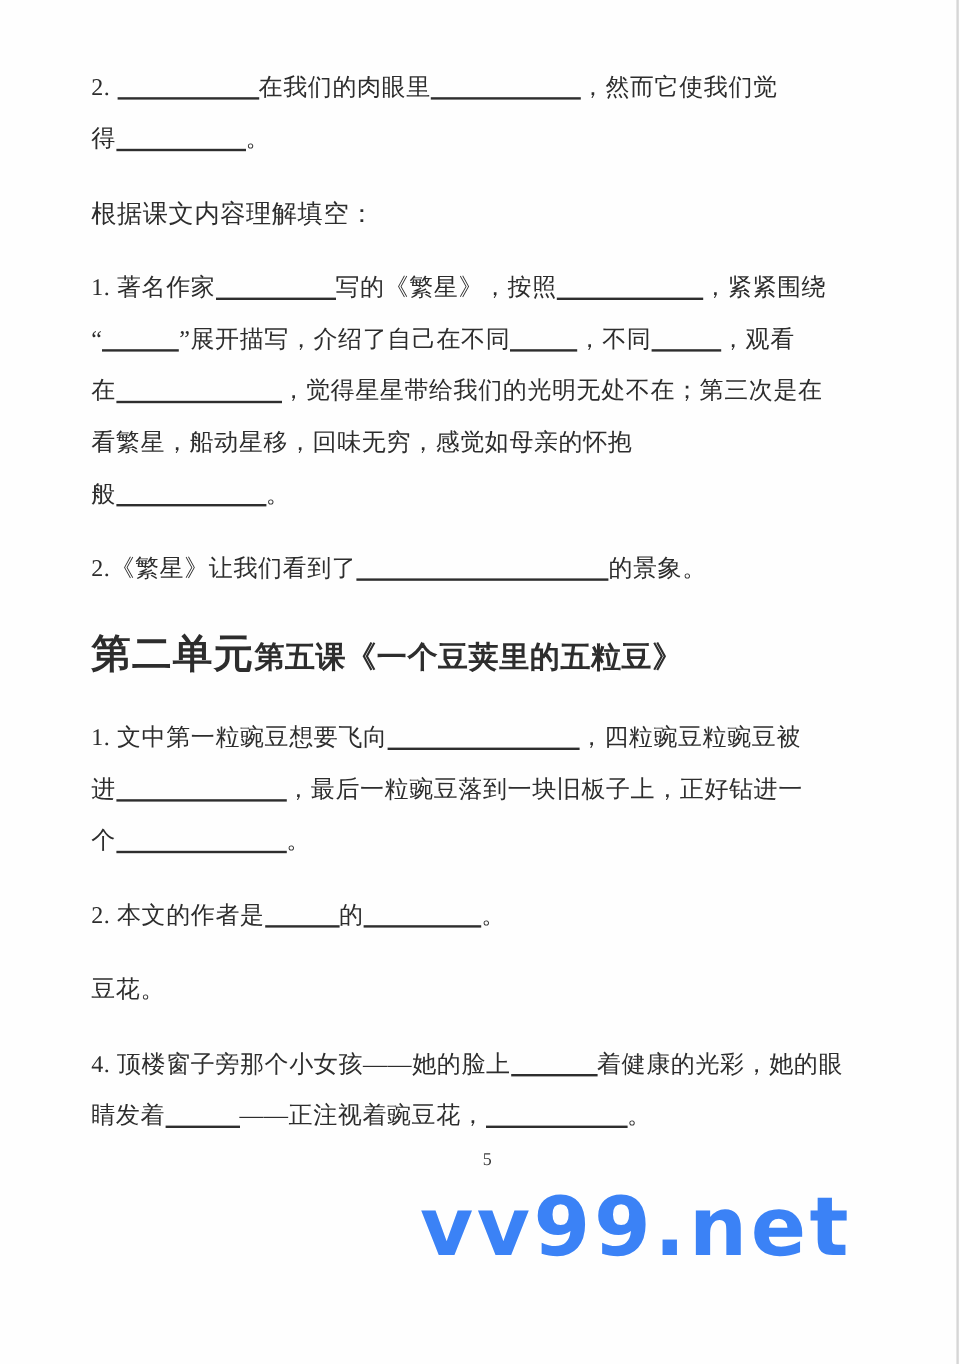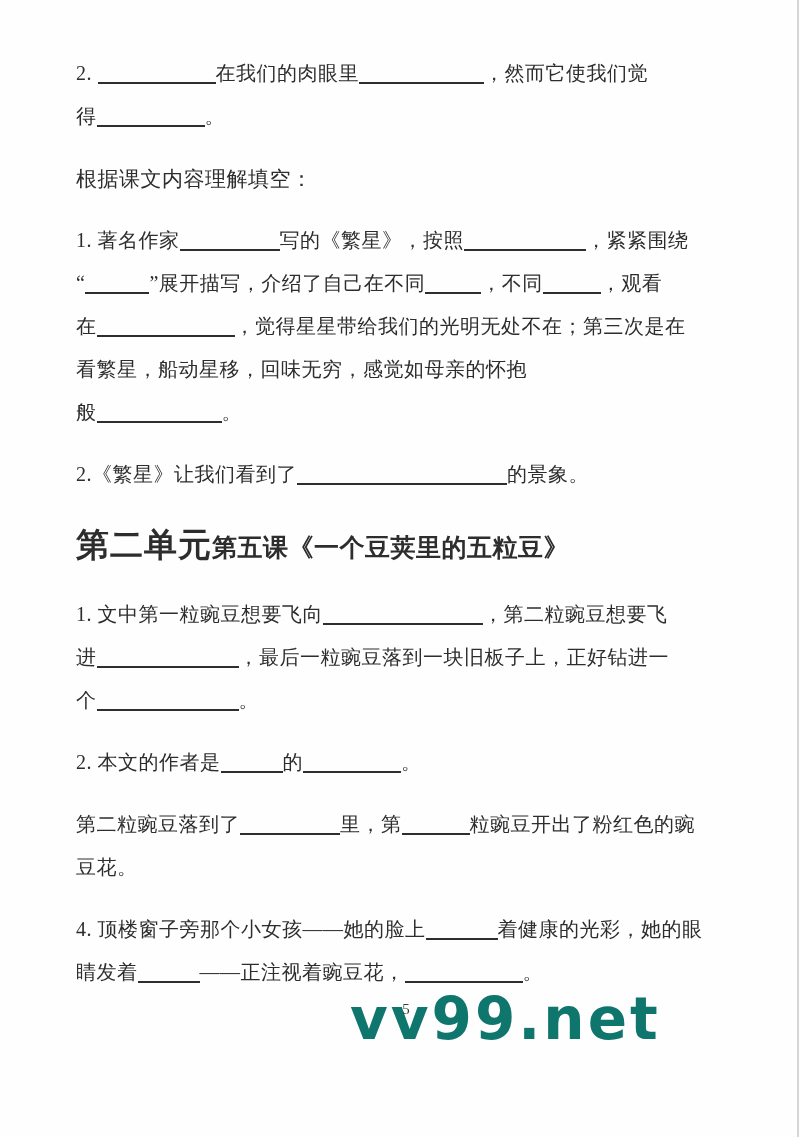--- a/index.html
+++ b/index.html
@@ -18,24 +18,24 @@
   }
   .edge {
     position: absolute; top: 0; bottom: 0; right: 1px;
     width: 2px; background: #d6d6d6; z-index: 2;
   }
   .watermark {
     position: absolute;
     left: 350px; top: 990px;
     font-family: "DejaVu Sans", "Liberation Sans", sans-serif;
     font-weight: 700;
-    font-size: 58px;
+    font-size: 68px;
     line-height: 1;
     letter-spacing: 3px;
-    color: #0f766e;
+    color: #3b82f6;
     z-index: 0;
     user-select: none;
   }
   .content {
     position: absolute;
     left: 76px; right: 64px; top: 52px;
     z-index: 1;
   }
   .block + .block { margin-top: 19px; }
   .line {
@@ -93,29 +93,28 @@
         <div class="line"><span>看繁星，船动星移，回味无穷，感觉如母亲的怀抱</span></div>
         <div class="line"><span>般</span><span class="blank" style="width: 125px;"></span><span>。</span></div>
       </div>
       <div class="block para">
         <div class="line"><span>2.《繁星》让我们看到了</span><span class="blank" style="width: 210px;"></span><span>的景象。</span></div>
       </div>
       <div class="block h1">
         <div class="line"><span class="big">第二单元</span><span>第五课《一个豆荚里的五粒豆》</span></div>
       </div>
       <div class="block para">
-        <div class="line"><span>1. 文中第一粒豌豆想要飞向</span><span class="blank" style="width: 160px;"></span><span>，第二粒豌豆想要飞</span></div>
+        <div class="line"><span>1. 文中第一粒豌豆想要飞向</span><span class="blank" style="width: 160px;"></span><span>，四粒豌豆粒豌豆被</span></div>
         <div class="line"><span>进</span><span class="blank" style="width: 142px;"></span><span>，最后一粒豌豆落到一块旧板子上，正好钻进一</span></div>
         <div class="line"><span>个</span><span class="blank" style="width: 142px;"></span><span>。</span></div>
       </div>
       <div class="block para">
         <div class="line"><span>2. 本文的作者是</span><span class="blank" style="width: 62px;"></span><span>的</span><span class="blank" style="width: 98px;"></span><span>。</span></div>
       </div>
       <div class="block para">
-        <div class="line"><span>第二粒豌豆落到了</span><span class="blank" style="width: 100px;"></span><span>里，第</span><span class="blank" style="width: 68px;"></span><span>粒豌豆开出了粉红色的豌</span></div>
         <div class="line"><span>豆花。</span></div>
       </div>
       <div class="block para">
         <div class="line"><span>4. 顶楼窗子旁那个小女孩——她的脸上</span><span class="blank" style="width: 72px;"></span><span>着健康的光彩，她的眼</span></div>
         <div class="line"><span>睛发着</span><span class="blank" style="width: 62px;"></span><span>——正注视着豌豆花，</span><span class="blank" style="width: 118px;"></span><span>。</span></div>
       </div>
       <div class="page-num">5</div>
   </div>
   <div class="edge"></div>
 </div>

